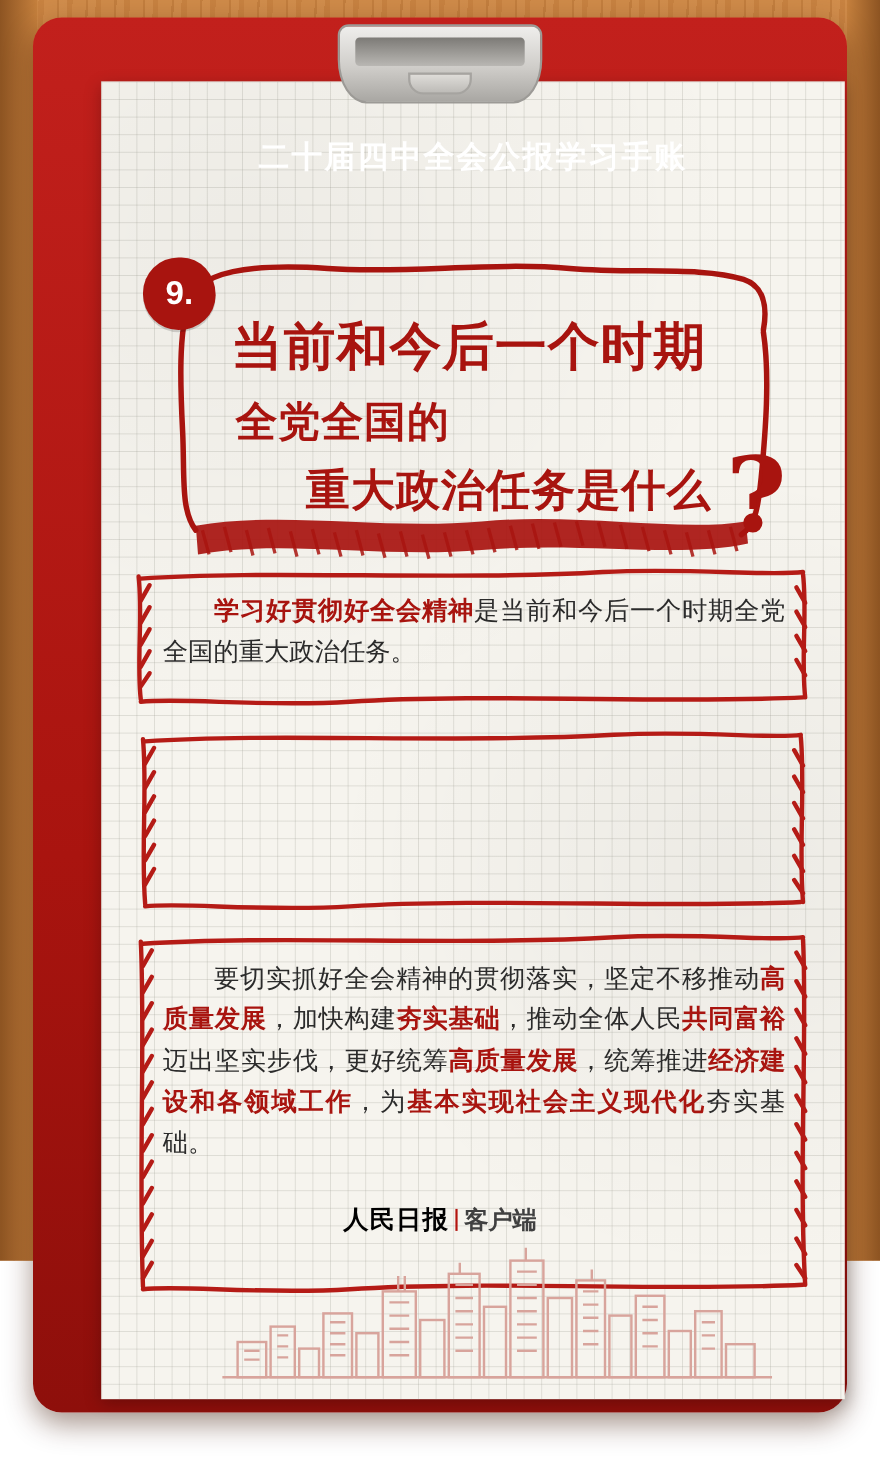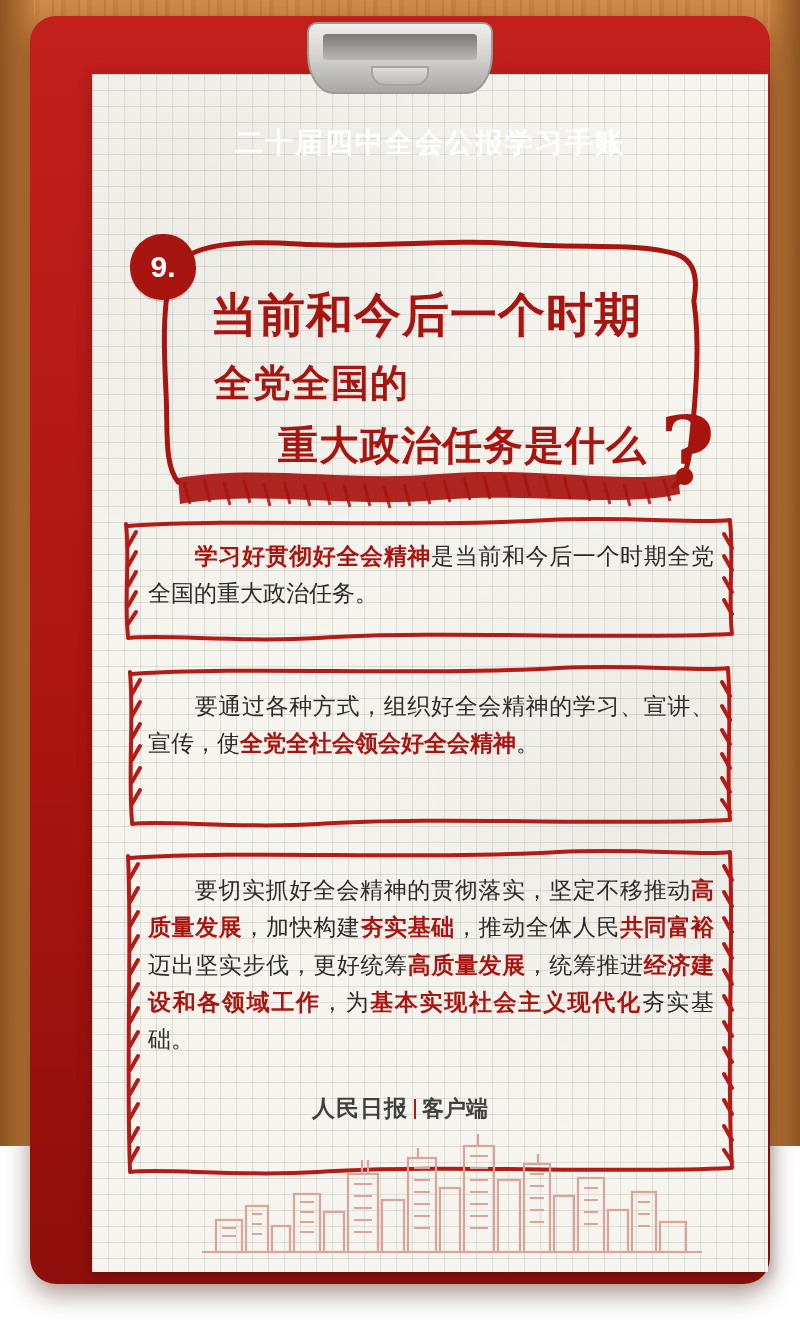--- a/index.html
+++ b/index.html
@@ -167,21 +167,21 @@
 
   
   .skyline { position:absolute; left: 110px; bottom: 18px; width: 500px; height: 120px; }
 
   
   .footer {
     position:absolute; left:0; right:0; bottom: 22px;
     display:flex; justify-content:center; align-items:center; gap:6px;
   }
   .footer .seal {
-    color:#404040; font-weight:bold; font-size: 23px;
+    color:#000000; font-weight:bold; font-size: 23px;
     font-family: "DejaVu Serif", serif;
     letter-spacing: 1px;
   }
   .footer .bar { width:2px; height:20px; background:#b3140f; }
   .footer .app { color:#404040; font-weight:bold; font-size:22px; }
 </style>
 </head>
 <body>
 
 <div class="poster">
@@ -240,23 +240,20 @@
         <svg viewBox="0 0 624 166" preserveAspectRatio="none" width="624" height="166">
           <g fill="none" stroke="#b51b16" stroke-width="4" stroke-linecap="round">
             <path d="M14 12 C130 4 300 14 440 6 C520 2 586 10 610 6"></path>
             <path d="M610 8 C614 52 608 110 612 158"></path>
             <path d="M610 158 C500 164 320 154 200 162 C120 167 48 158 14 162"></path>
             <path d="M14 160 C10 112 16 56 12 10"></path>
             <path d="M22 18 L14 32 M22 40 L14 54 M22 62 L14 76 M22 84 L14 98 M22 106 L14 120 M22 128 L14 142"></path>
             <path d="M604 20 L612 34 M604 44 L612 58 M604 68 L612 82 M604 92 L612 106 M604 116 L612 130 M604 138 L612 150"></path>
           </g>
         </svg>
-        <div class="txt">
-          <span class="ind"></span><span>要通过各种方式，组织好全会精神的学习、宣讲、宣传，使</span><span class="em">全党全社会领会好全会精神</span><span>。</span>
-        </div>
       </div>
 
       <div class="box b3">
         <svg viewBox="0 0 624 330" preserveAspectRatio="none" width="624" height="330">
           <g fill="none" stroke="#b51b16" stroke-width="4" stroke-linecap="round">
             <path d="M12 12 C130 4 300 14 440 6 C520 2 590 10 612 6"></path>
             <path d="M612 8 C616 90 608 220 614 322"></path>
             <path d="M612 322 C500 328 320 318 200 326 C120 331 46 322 12 326"></path>
             <path d="M12 324 C8 220 14 92 10 10"></path>
             <path d="M20 18 L12 32 M20 42 L12 56 M20 66 L12 80 M20 90 L12 104 M20 114 L12 128 M20 138 L12 152 M20 162 L12 176 M20 186 L12 200 M20 210 L12 224 M20 234 L12 248 M20 258 L12 272 M20 282 L12 296 M20 302 L12 316"></path>

